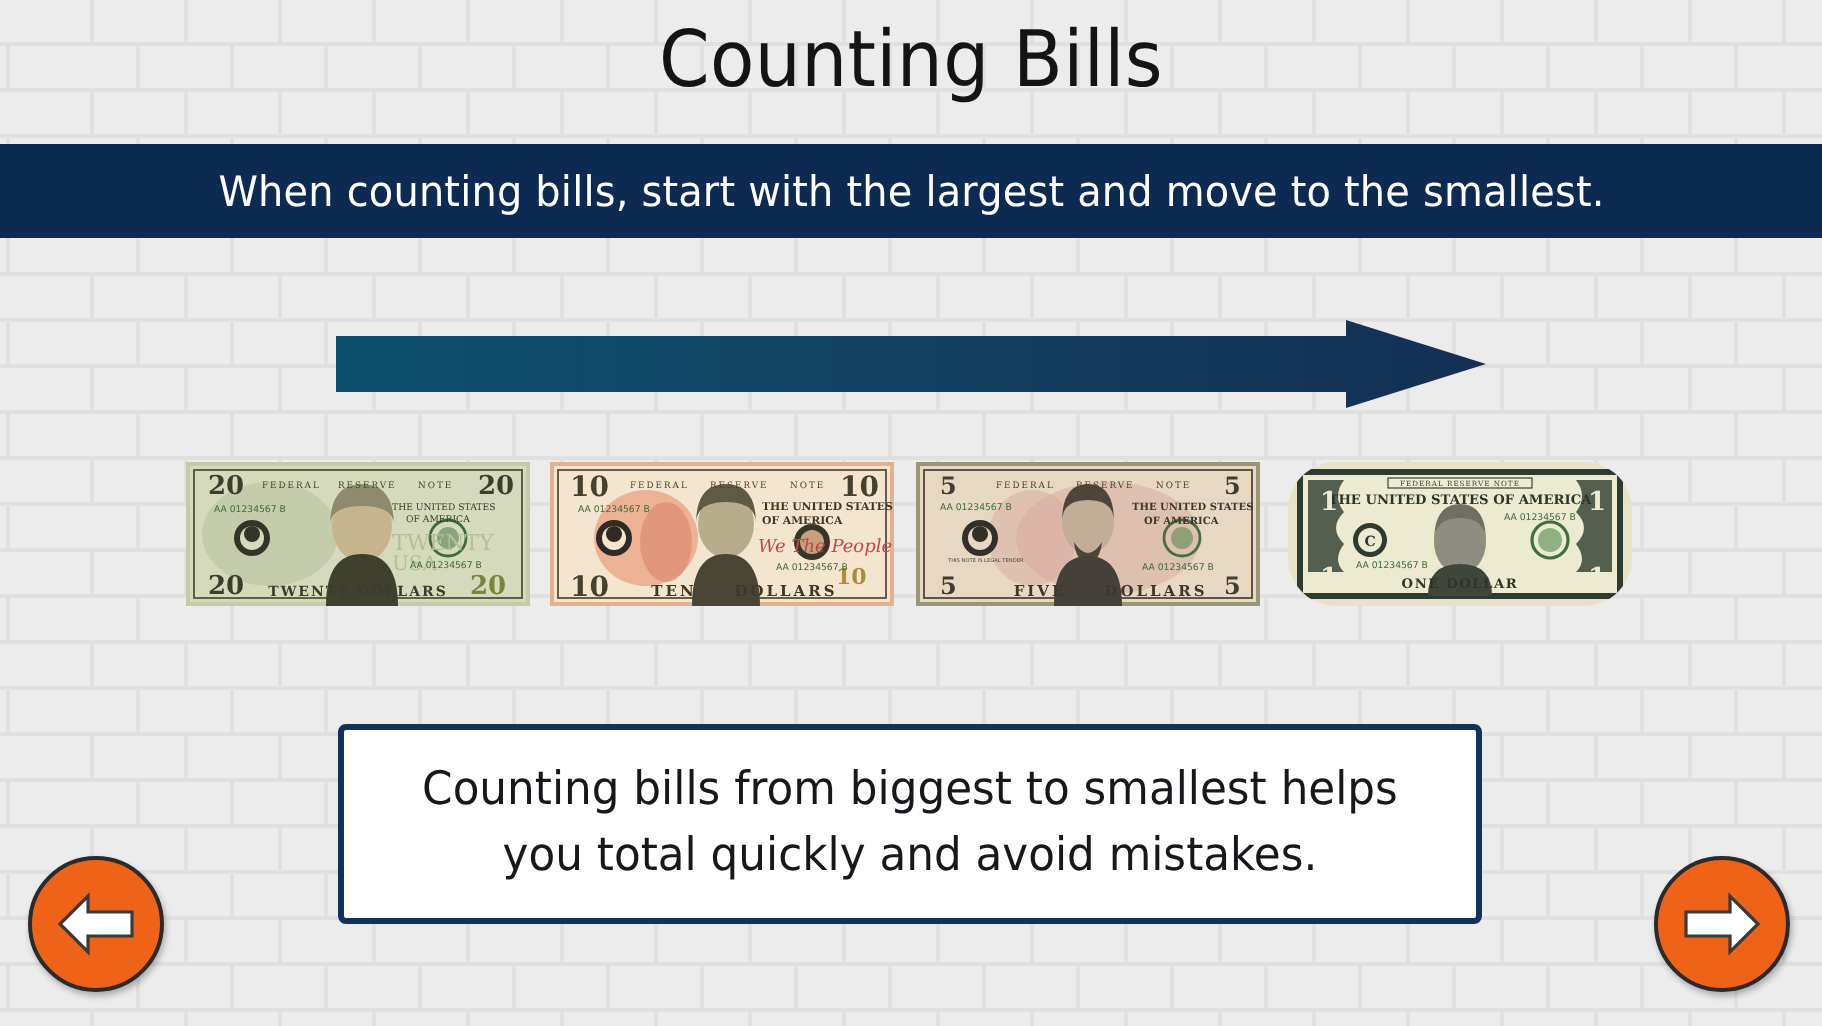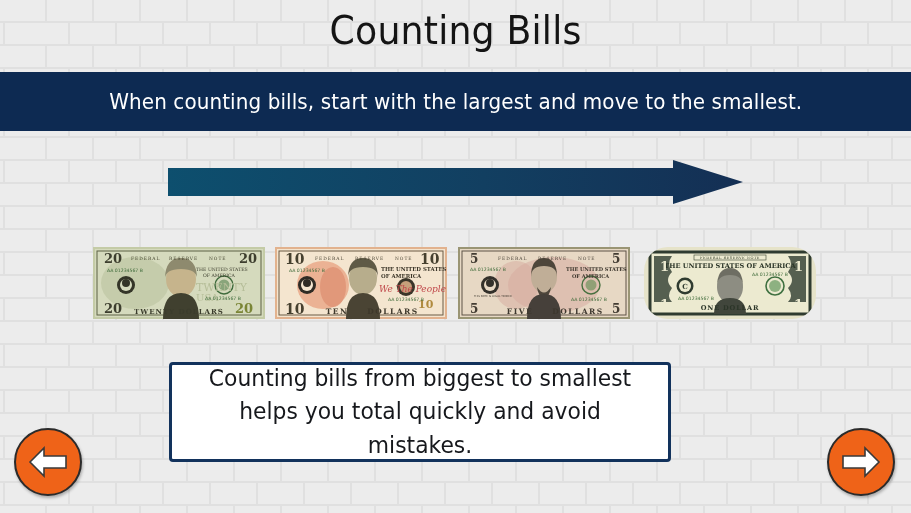--- a/index.html
+++ b/index.html
@@ -56,47 +56,47 @@
     font-size:39px;
     font-weight:400;
     letter-spacing:.2px;
     color:#141414;
     font-family:"DejaVu Sans","Liberation Sans",sans-serif;
     transform:scaleX(.93);
   }
 
   
   #banner{
-    position:absolute;left:0;top:72px;width:911px;height:59px;
+    position:absolute;left:0;top:72px;width:911px;height:47px;
     background:#0d2a52;
     display:flex;align-items:center;justify-content:center;
   }
   #banner-text{
     color:#ffffff;font-size:21px;font-weight:400;letter-spacing:.1px;
     font-family:"DejaVu Sans","Liberation Sans",sans-serif;
     transform:scaleX(.95);
   }
 
   
   #arrow-wrap{position:absolute;left:168px;top:160px;width:575px;height:44px;}
 
   
   #bills{
-    position:absolute;left:0;top:247px;width:911px;height:74px;text-align:right;
+    position:absolute;left:0;top:231px;width:911px;height:74px;text-align:right;
   }
   .bill{
     position:absolute;top:0;width:172px;height:72px;
     box-sizing:border-box;
     overflow:hidden;
   }
   .bill svg{display:block;}
 
   
   #infobox{
-    position:absolute;left:169px;top:362px;width:502px;height:100px;
+    position:absolute;left:169px;top:362px;width:572px;height:100px;
     background:#ffffff;
     border:3px solid #12325c;
     border-radius:4px;
     box-sizing:border-box;
     display:flex;align-items:center;justify-content:center;
     text-align:center;
   }
   #infobox-text{
     font-size:23px;line-height:1.45;color:#16181c;
     font-family:"DejaVu Sans","Liberation Sans",sans-serif;

